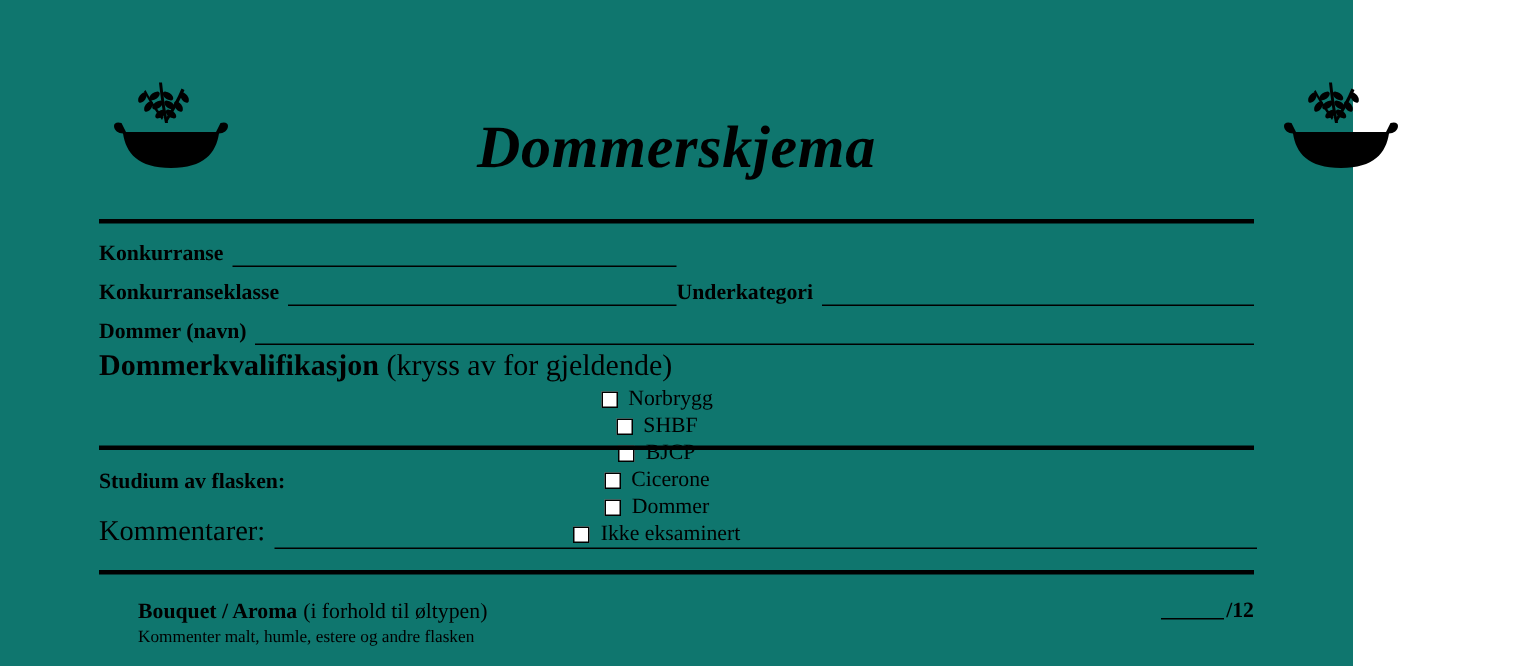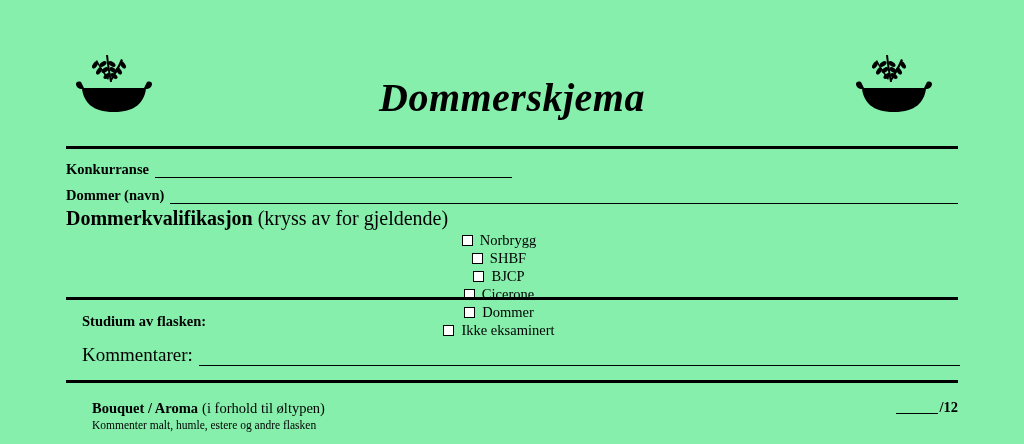--- a/index.html
+++ b/index.html
@@ -9,23 +9,23 @@
   }
   body {
     width: 1024px;
     height: 444px;
     overflow: hidden;
     font-family: "Liberation Serif", serif;
     color: #000000;
   }
   .page {
     position: relative;
-    width: 1024px;
+    width: 902px;
     height: 444px;
-    background: #86efac;
+    background: #0f766e;
     text-decoration: underline;
   }
 
   
   .header {
     position: relative;
     height: 142px;
   }
   .title {
     position: absolute;
@@ -224,20 +224,30 @@
 
   <div class="body">
 
     <div class="row">
       <div class="col-left">
         <span class="lbl">Konkurranse</span>
         <span class="fill"></span>
       </div>
     </div>
 
+    <div class="row">
+      <div class="col-left">
+        <span class="lbl">Konkurranseklasse</span>
+        <span class="fill"></span>
+      </div>
+      <div class="col-right">
+        <span class="lbl">Underkategori</span>
+        <span class="fill"></span>
+      </div>
+    </div>
 
     <div class="row">
       <span class="lbl">Dommer (navn)</span>
       <span class="fill"></span>
     </div>
 
     <div class="qual-head">
       <b>Dommerkvalifikasjon</b>
       <span class="note">(kryss av for gjeldende)</span>
     </div>
@@ -265,21 +275,21 @@
       </label>
       <label class="chk-item">
         <span class="chk"></span>
         <span>Ikke eksaminert</span>
       </label>
     </div>
   </div>
 
   <div class="rule-thick" style="top: 297px;"></div>
 
-  <div style="position:absolute; left:66px; right:64px; top:312px;margin-left:16px;">
+  <div style="position:absolute; left:66px; right:64px; top:312px;">
     <div class="studium">
       <span class="lbl">Studium av flasken:</span>
     </div>
 
     <div class="komm">
       <span class="plain">Kommentarer:</span>
       <span class="fill"></span>
     </div>
   </div>
 

